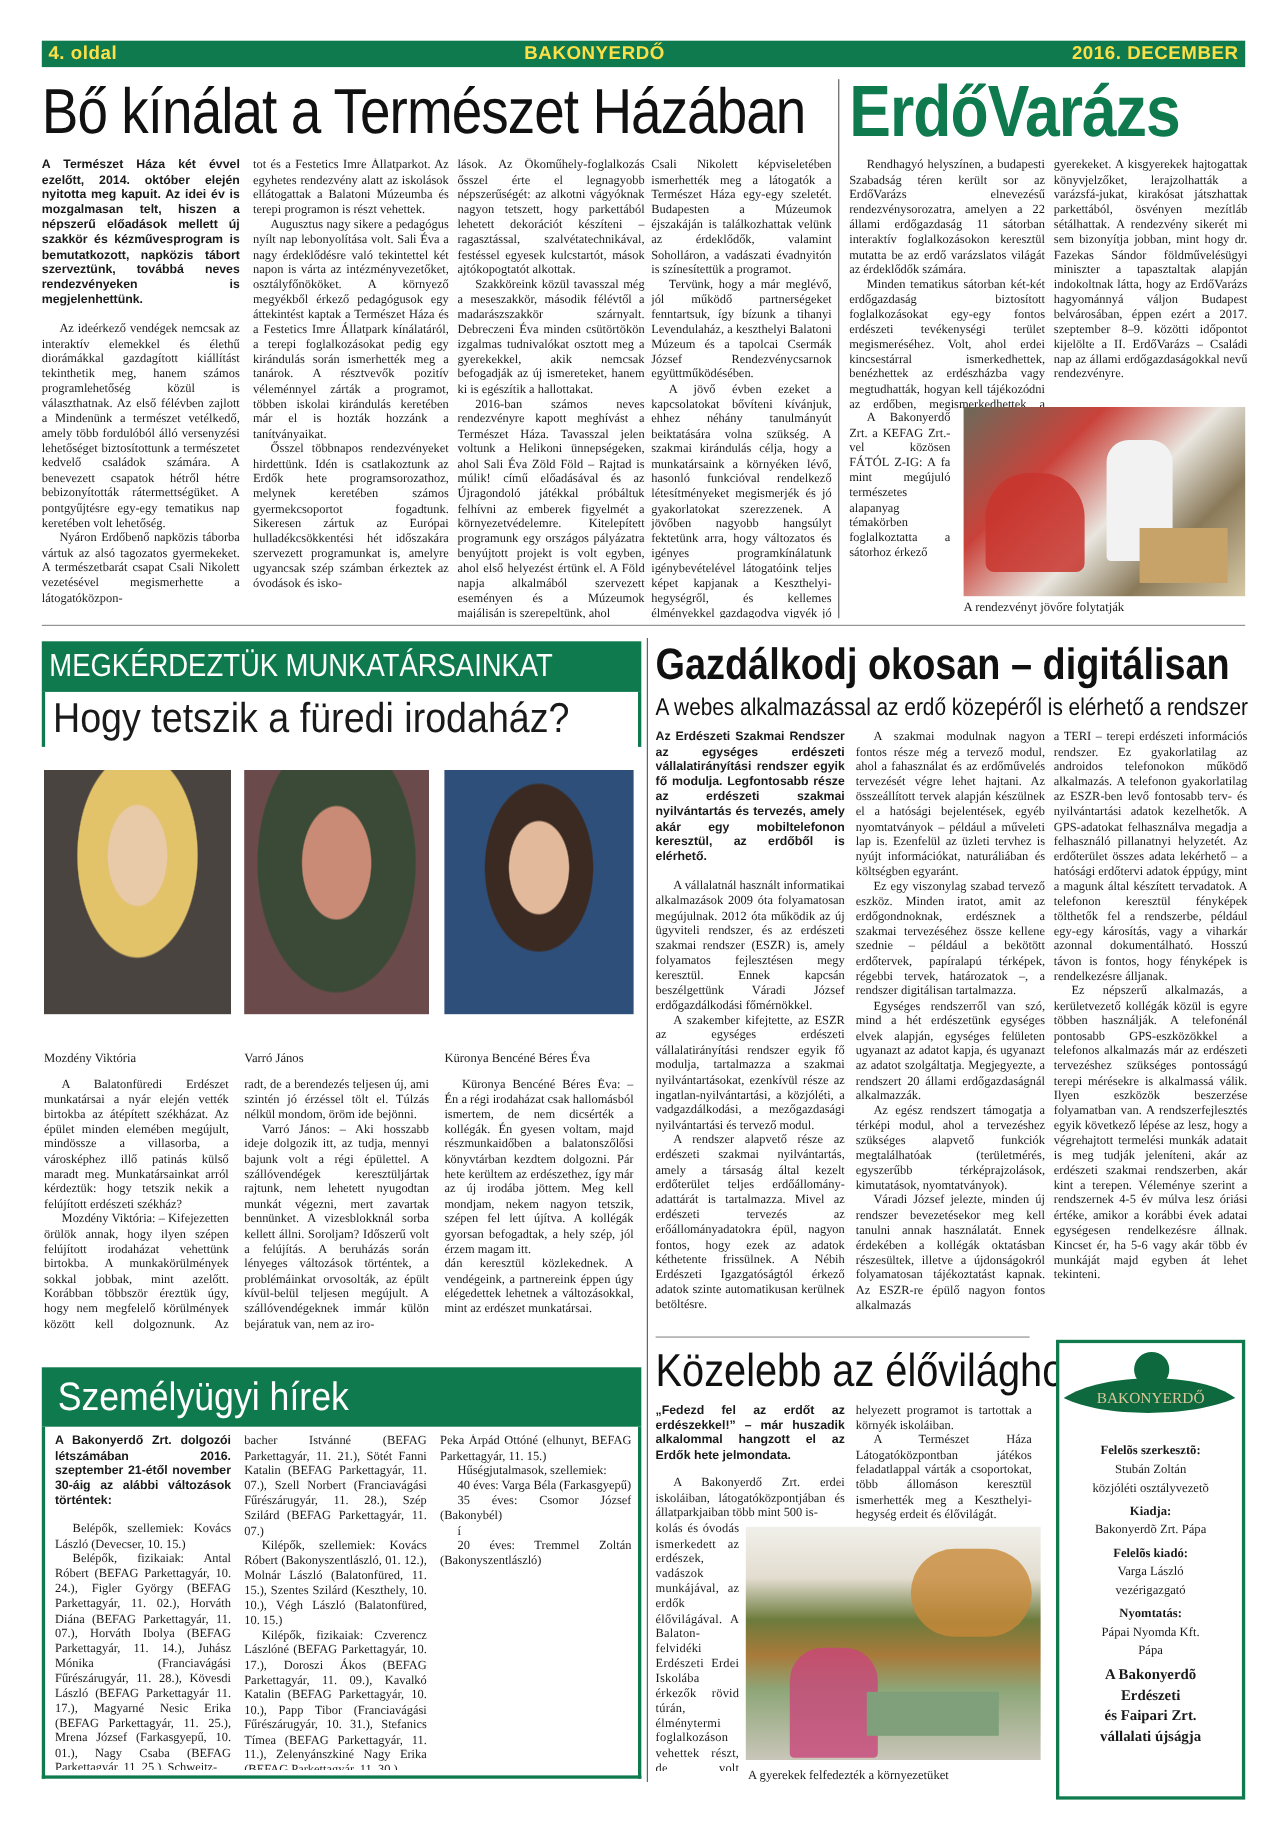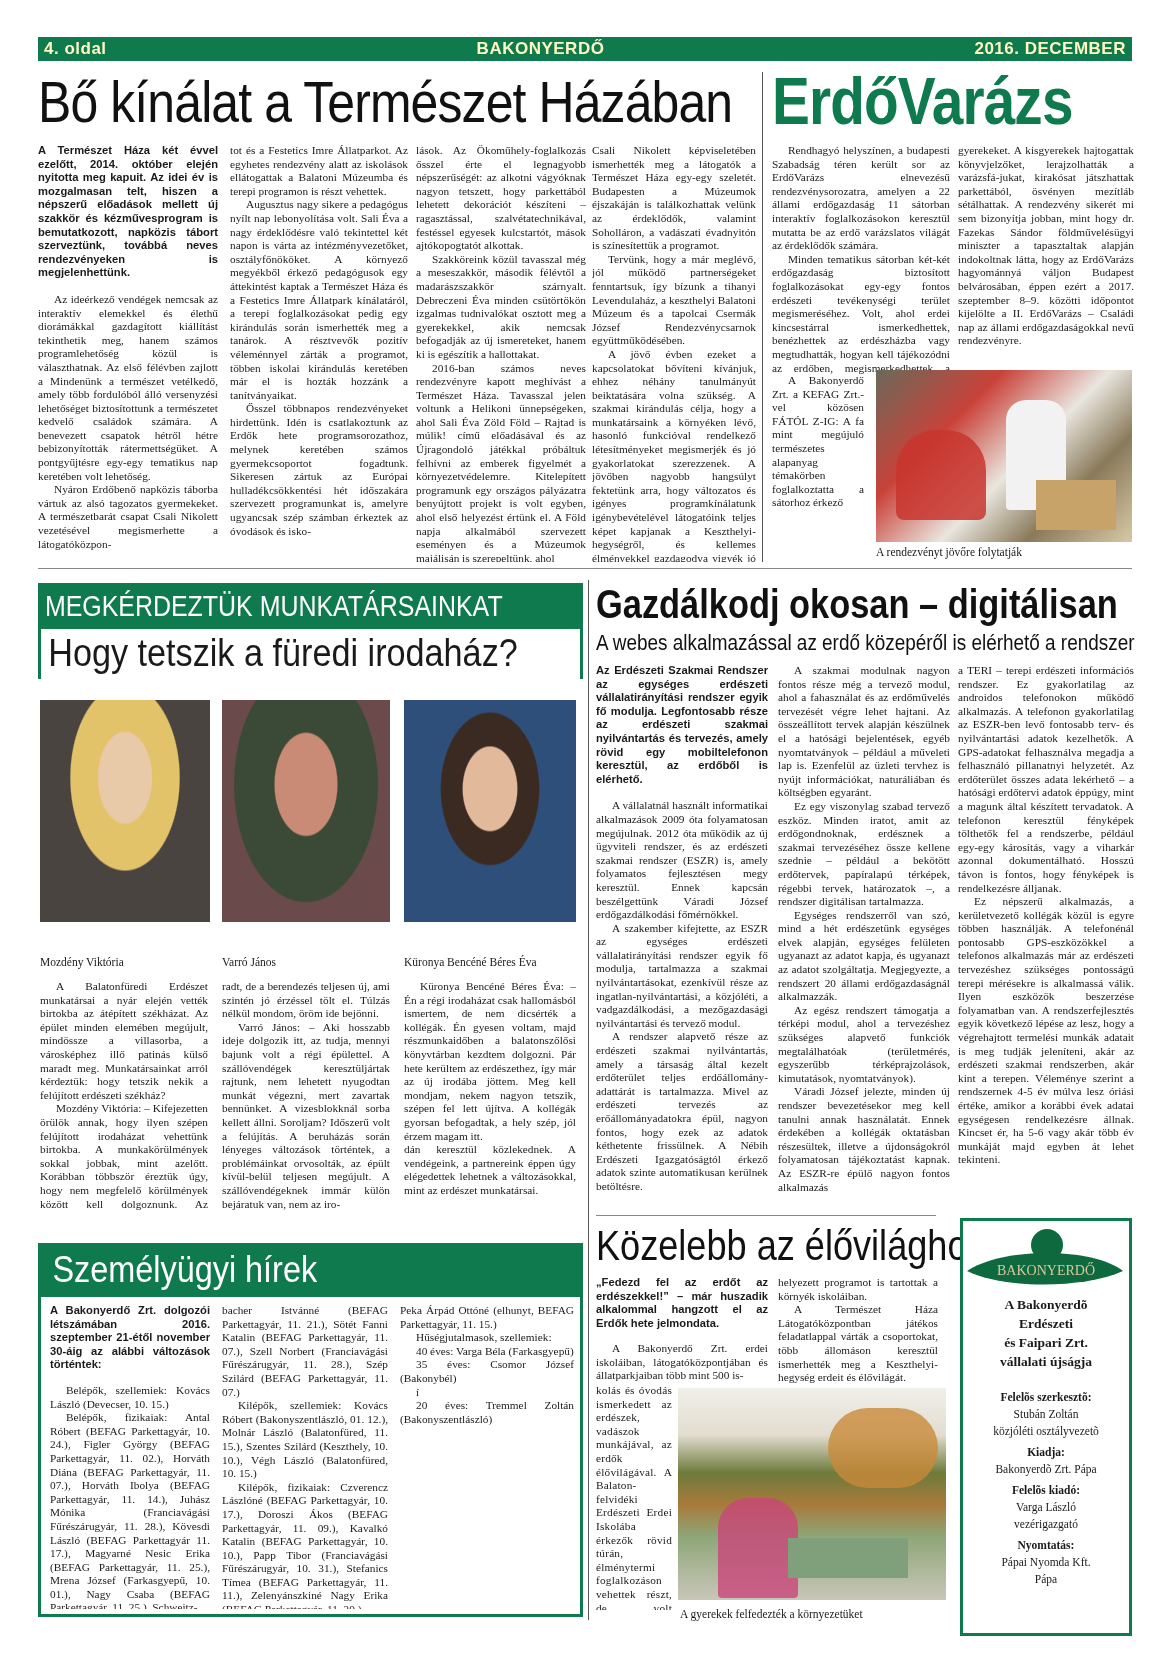--- a/index.html
+++ b/index.html
@@ -1,21 +1,21 @@
 <!DOCTYPE html>
 <html><head>
 <meta charset="utf-8">
 <style>
   * { box-sizing: border-box; margin: 0; padding: 0; }
   html, body { width: 1170px; height: 1655px; background: #fff; overflow: hidden; }
   body { font-family: "Liberation Serif", serif; color: #1a1a1a; position: relative; }
   .abs { position: absolute; }
   .green { background: #0e7a4e; }
   .sans { font-family: "Liberation Sans", sans-serif; }
-  .topbar { left: 38px; top: 37px; width: 1094px; height: 24px; color: #fef9c3; font-weight: bold; font-size: 17px; display: flex; justify-content: space-between; align-items: center; padding: 0 6px; letter-spacing: 0.5px; }
+  .topbar { left: 38px; top: 37px; width: 1094px; height: 24px; color: #fde047; font-weight: bold; font-size: 17px; display: flex; justify-content: space-between; align-items: center; padding: 0 6px; letter-spacing: 0.5px; }
   .headline { font-family: "Liberation Sans", sans-serif; font-weight: normal; color: #111; transform-origin: left top; white-space: nowrap; }
   .col { position: absolute; font-size: 11.3px; line-height: 13.6px; text-align: justify; hyphens: auto; overflow: hidden; }
   .col p { text-indent: 16px; }
   .col p.lead { text-indent: 0; font-family: "Liberation Sans", sans-serif; font-weight: bold; font-size: 11.2px; line-height: 13.6px; margin-bottom: 13px; }
   .vline { position: absolute; width: 1px; background: #555; }
   .hline { position: absolute; height: 2px; background: #888; }
   .photo { position: absolute; overflow: hidden; }
   .caption { position: absolute; font-size: 11.5px; }
   .boxed { position: absolute; border: 3px solid #0e7a4e; }
   .imprint { text-align: center; font-size: 11.5px; line-height: 17px; }
@@ -101,21 +101,21 @@
   <p>Küronya Bencéné Béres Éva: – Én a régi irodaházat csak hallomásból ismertem, de nem dicsérték a kollégák. Én gyesen voltam, majd részmunkaidőben a balatonszőlősi könyvtárban kezdtem dolgozni. Pár hete kerültem az erdészethez, így már az új irodába jöttem. Meg kell mondjam, nekem nagyon tetszik, szépen fel lett újítva. A kollégák gyorsan befogadtak, a hely szép, jól érzem magam itt.</p>
   <p style="text-indent:0">dán keresztül közlekednek. A vendégeink, a partnereink éppen úgy elégedettek lehetnek a változásokkal, mint az erdészet munkatársai.</p>
 </div>
 
 <div class="vline" style="left:588px; top:580px; height:1040px;"></div>
 
 <div class="abs headline" style="left:596px; top:580px; font-size:40px; line-height:48px; font-weight:bold; transform:scaleX(0.86);">Gazdálkodj okosan – digitálisan</div>
 <div class="abs headline" style="left:596px; top:630px; font-size:22px; line-height:26px; transform:scaleX(0.86);">A webes alkalmazással az erdő közepéről is elérhető a rendszer</div>
 
 <div class="col" style="left:596px; top:664px; width:172px; height:540px;">
-  <p class="lead">Az Erdészeti Szakmai Rendszer az egységes erdészeti vállalatirányítási rendszer egyik fő modulja. Legfontosabb része az erdészeti szakmai nyilvántartás és tervezés, amely rövid egy mobiltelefonon keresztül, az erdőből is elérhető.</p>
+  <p class="lead">Az Erdészeti Szakmai Rendszer az egységes erdészeti vállalatirányítási rendszer egyik fő modulja. Legfontosabb része az erdészeti szakmai nyilvántartás és tervezés, amely akár egy mobiltelefonon keresztül, az erdőből is elérhető.</p>
   <p>A vállalatnál használt informatikai alkalmazások 2009 óta folyamatosan megújulnak. 2012 óta működik az új ügyviteli rendszer, és az erdészeti szakmai rendszer (ESZR) is, amely folyamatos fejlesztésen megy keresztül. Ennek kapcsán beszélgettünk Váradi József erdőgazdálkodási főmérnökkel.</p>
   <p>A szakember kifejtette, az ESZR az egységes erdészeti vállalatirányítási rendszer egyik fő modulja, tartalmazza a szakmai nyilvántartásokat, ezenkívül része az ingatlan-nyilvántartási, a közjóléti, a vadgazdálkodási, a mezőgazdasági nyilvántartási és tervező modul.</p>
   <p>A rendszer alapvető része az erdészeti szakmai nyilvántartás, amely a társaság által kezelt erdőterület teljes erdőállomány-adattárát is tartalmazza. Mivel az erdészeti tervezés az erőállományadatokra épül, nagyon fontos, hogy ezek az adatok kéthetente frissülnek. A Nébih Erdészeti Igazgatóságtól érkező adatok szinte automatikusan kerülnek betöltésre.</p>
 </div>
 <div class="col" style="left:778px; top:664px; width:172px; height:540px;">
   <p>A szakmai modulnak nagyon fontos része még a tervező modul, ahol a fahasználat és az erdőművelés tervezését végre lehet hajtani. Az összeállított tervek alapján készülnek el a hatósági bejelentések, egyéb nyomtatványok – például a műveleti lap is. Ezenfelül az üzleti tervhez is nyújt információkat, naturáliában és költségben egyaránt.</p>
   <p>Ez egy viszonylag szabad tervező eszköz. Minden iratot, amit az erdőgondnoknak, erdésznek a szakmai tervezéséhez össze kellene szednie – például a bekötött erdőtervek, papíralapú térképek, régebbi tervek, határozatok –, a rendszer digitálisan tartalmazza.</p>
   <p>Egységes rendszerről van szó, mind a hét erdészetünk egységes elvek alapján, egységes felületen ugyanazt az adatot kapja, és ugyanazt az adatot szolgáltatja. Megjegyezte, a rendszert 20 állami erdőgazdaságnál alkalmazzák.</p>
   <p>Az egész rendszert támogatja a térképi modul, ahol a tervezéshez szükséges alapvető funkciók megtalálhatóak (területmérés, egyszerűbb térképrajzolások, kimutatások, nyomtatványok).</p>
   <p>Váradi József jelezte, minden új rendszer bevezetésekor meg kell tanulni annak használatát. Ennek érdekében a kollégák oktatásban részesültek, illetve a újdonságokról folyamatosan tájékoztatást kapnak. Az ESZR-re épülő nagyon fontos alkalmazás</p>
@@ -170,32 +170,32 @@
   <div style="position:absolute; left:110px; top:150px; width:120px; height:40px; background:#7fa07a;"></div>
 </div>
 <div class="caption" style="left:680px; top:1608px;text-align:right;">A gyerekek felfedezték a környezetüket</div>
 
 <div class="boxed" style="left:960px; top:1218px; width:172px; height:418px; background:#fff;">
   <svg width="166" height="66" viewBox="0 0 166 66" style="display:block; margin-top:6px;">
     <ellipse cx="84" cy="18" rx="16" ry="16" fill="#0e6a3e"></ellipse>
     <path d="M4 44 C40 20, 130 20, 160 44 C120 62, 40 62, 4 44 Z" fill="#0e6a3e"></path>
     <text x="83" y="48" text-anchor="middle" font-family="Liberation Serif, serif" font-size="14" fill="#d8c89a">BAKONYERDŐ</text>
   </svg>
-  <div class="imprint" style="font-weight:bold; font-size:13.5px; line-height:19px; margin-top:2px;">
-    <div>A Bakonyerdõ</div>
-    <div>Erdészeti</div>
-    <div>és Faipari Zrt.</div>
-    <div>vállalati újságja</div>
-  </div>
   <div class="imprint" style="margin-top:18px;">
     <b>Felelõs szerkesztõ:</b>
     <div>Stubán Zoltán</div>
     <div>közjóléti osztályvezetõ</div>
     <b>Kiadja:</b>
     <div>Bakonyerdõ Zrt. Pápa</div>
     <b>Felelõs kiadó:</b>
     <div>Varga László</div>
     <div>vezérigazgató</div>
     <b>Nyomtatás:</b>
     <div>Pápai Nyomda Kft.</div>
     <div>Pápa</div>
   </div>
+  <div class="imprint" style="font-weight:bold; font-size:13.5px; line-height:19px; margin-top:2px;">
+    <div>A Bakonyerdõ</div>
+    <div>Erdészeti</div>
+    <div>és Faipari Zrt.</div>
+    <div>vállalati újságja</div>
+  </div>
 </div>
 
 </body></html>

